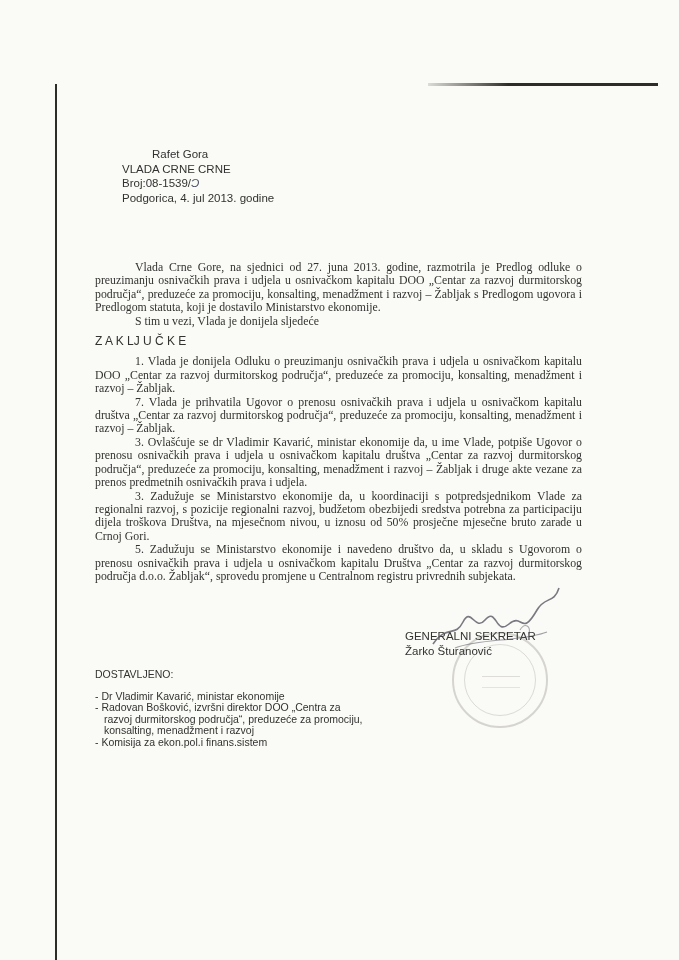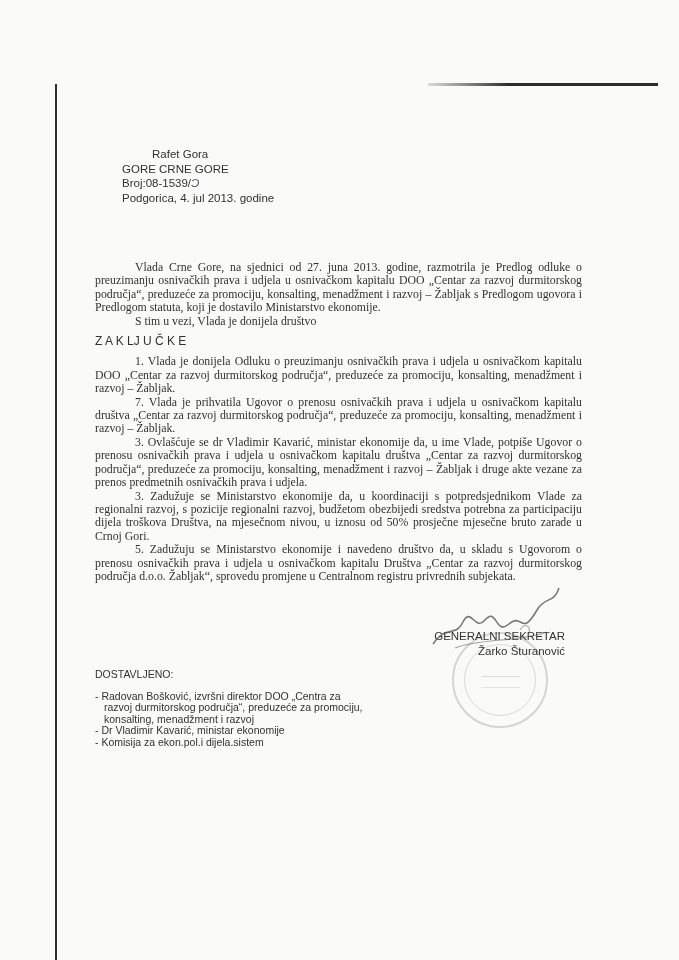--- a/index.html
+++ b/index.html
@@ -55,21 +55,21 @@
     border:1px solid rgba(138,133,125,0.28);
     border-radius:50%;
   }
   .stamp::after {
     content:""; position:absolute; left:28px; top:42px; width:38px; height:10px;
     border-top:1px solid rgba(138,133,125,0.25);
     border-bottom:1px solid rgba(138,133,125,0.2);
   }
   .sig {
     position:absolute; left:405px; top:629px; width:160px;
-    text-align:right;
+    text-align:left;
     font-size:11.5px; line-height:14.5px;
     z-index:2;
   }
   .scrawl {
     position:absolute; left:425px; top:580px; z-index:3;
     pointer-events:none;
   }
   
   .dist {
     position:absolute; left:95px; top:669px; width:330px;
@@ -82,28 +82,28 @@
   }
 </style>
 </head>
 <body>
 
 <div class="edge-left"></div>
 <div class="edge-top"></div>
 
 <header class="header">
   <div class="country">Rafet Gora</div>
-  <div>GORE CRNE GORE</div>
+  <div>VLADA CRNE CRNE</div>
   <div><span>Broj:08-1539/</span><span class="hand">Ɔ</span></div>
   <div>Podgorica, 4. jul 2013. godine</div>
 </header>
 
 <main class="main">
   <p>Vlada Crne Gore, na sjednici od 27. juna 2013. godine, razmotrila je Predlog odluke o preuzimanju osnivačkih prava i udjela u osnivačkom kapitalu DOO „Centar za razvoj durmitorskog područja“, preduzeće za promociju, konsalting, menadžment i razvoj – Žabljak s Predlogom ugovora i Predlogom statuta, koji je dostavilo Ministarstvo ekonomije.</p>
-  <p>S tim u vezi, Vlada je donijela društvo</p>
+  <p>S tim u vezi, Vlada je donijela sljedeće</p>
   <div class="conclusions-title">Z A K LJ U Č K E</div>
   <p>1. Vlada je donijela Odluku o preuzimanju osnivačkih prava i udjela u osnivačkom kapitalu DOO „Centar za razvoj durmitorskog područja“, preduzeće za promociju, konsalting, menadžment i razvoj – Žabljak.</p>
   <p>7. Vlada je prihvatila Ugovor o prenosu osnivačkih prava i udjela u osnivačkom kapitalu društva „Centar za razvoj durmitorskog područja“, preduzeće za promociju, konsalting, menadžment i razvoj – Žabljak.</p>
   <p>3. Ovlašćuje se dr Vladimir Kavarić, ministar ekonomije da, u ime Vlade, potpiše Ugovor o prenosu osnivačkih prava i udjela u osnivačkom kapitalu društva „Centar za razvoj durmitorskog područja“, preduzeće za promociju, konsalting, menadžment i razvoj – Žabljak i druge akte vezane za prenos predmetnih osnivačkih prava i udjela.</p>
   <p>3. Zadužuje se Ministarstvo ekonomije da, u koordinaciji s potpredsjednikom Vlade za regionalni razvoj, s pozicije regionalni razvoj, budžetom obezbijedi sredstva potrebna za participaciju dijela troškova Društva, na mjesečnom nivou, u iznosu od 50% prosječne mjesečne bruto zarade u Crnoj Gori.</p>
   <p>5. Zadužuju se Ministarstvo ekonomije i navedeno društvo da, u skladu s Ugovorom o prenosu osnivačkih prava i udjela u osnivačkom kapitalu Društva „Centar za razvoj durmitorskog područja d.o.o. Žabljak“, sprovedu promjene u Centralnom registru privrednih subjekata.</p>
 </main>
 
 <div class="stamp"></div>
 
@@ -113,18 +113,18 @@
 </div>
 
 <svg class="scrawl" width="145" height="80" viewBox="0 0 145 80">
   <path d="M8 64 C22 44 30 58 38 42 C46 26 50 52 60 40 C72 26 70 56 84 44 C98 32 96 58 112 30 C120 16 129 24 134 8" fill="none" stroke="#5a5761" stroke-width="1.6" opacity="0.8"></path>
   <path d="M30 68 C55 58 96 62 122 52" fill="none" stroke="#5a5761" stroke-width="1.2" opacity="0.55"></path>
   <path d="M95 50 C100 42 106 46 104 54" fill="none" stroke="#5a5761" stroke-width="1.1" opacity="0.5"></path>
 </svg>
 
 <section class="dist">
   <div class="dist-label">DOSTAVLJENO:</div>
+  <div class="dist-item">- Dr Vladimir Kavarić, ministar ekonomije</div>
   <div class="dist-item">- Radovan Bošković, izvršni direktor DOO „Centra za
 razvoj durmitorskog područja“, preduzeće za promociju,
 konsalting, menadžment i razvoj</div>
-  <div class="dist-item">- Dr Vladimir Kavarić, ministar ekonomije</div>
-  <div class="dist-item">- Komisija za ekon.pol.i dijela.sistem</div>
+  <div class="dist-item">- Komisija za ekon.pol.i finans.sistem</div>
 </section>
 
 </body></html>

